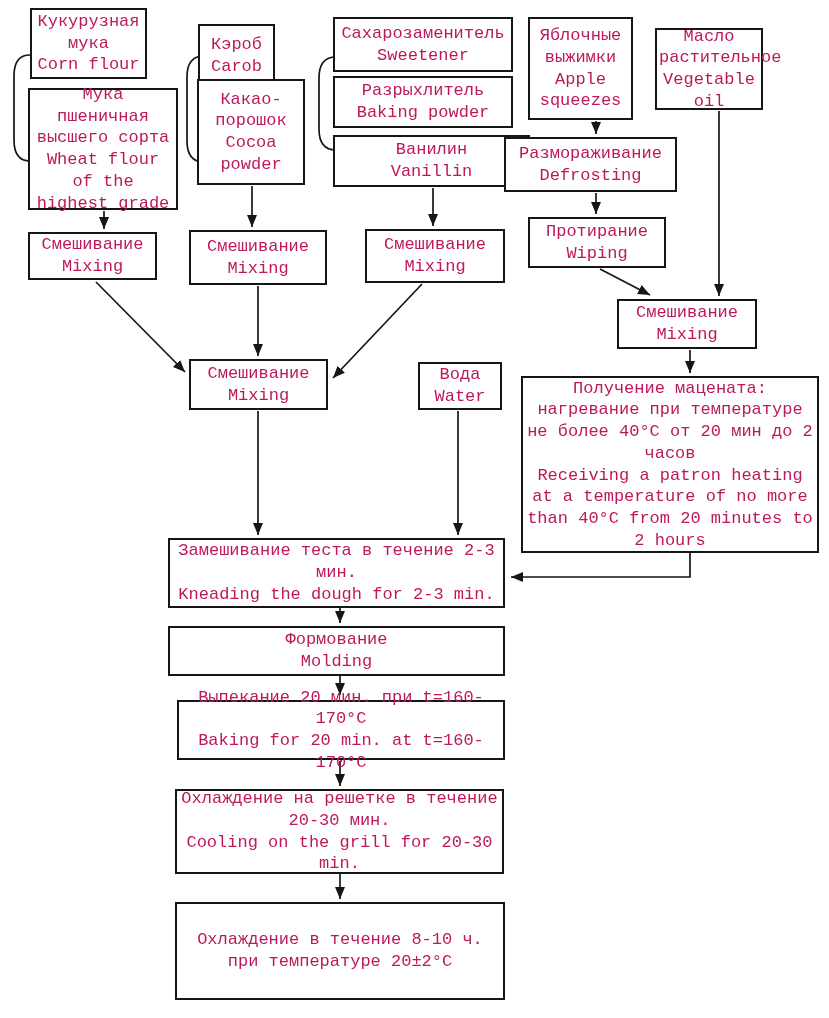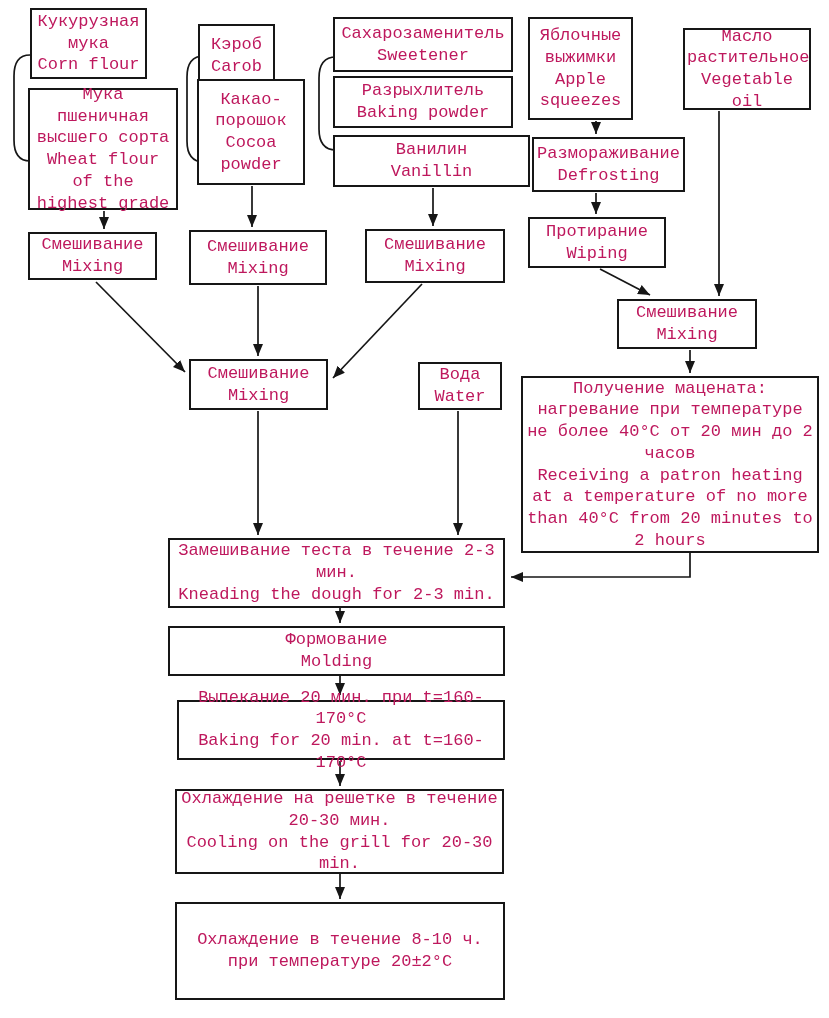--- a/index.html
+++ b/index.html
@@ -85,26 +85,26 @@
   <div class="box" style="left:333px;top:135px;width:197px;height:52px">
     <div class="ru">Ванилин</div>
     <div class="en">Vanillin</div>
   </div>
 
   <div class="box" style="left:528px;top:17px;width:105px;height:103px">
     <div class="ru">Яблочные выжимки</div>
     <div class="en">Apple squeezes</div>
   </div>
 
-  <div class="box" style="left:683px;top:28px;width:128px;height:82px">
+  <div class="box" style="left:655px;top:28px;width:108px;height:82px">
     <div class="ru">Масло растительное</div>
     <div class="en">Vegetable oil</div>
   </div>
 
-  <div class="box" style="left:532px;top:137px;width:153px;height:55px">
+  <div class="box" style="left:504px;top:137px;width:173px;height:55px">
     <div class="ru">Размораживание</div>
     <div class="en">Defrosting</div>
   </div>
 
   <div class="box" style="left:28px;top:232px;width:129px;height:48px">
     <div class="ru">Смешивание</div>
     <div class="en">Mixing</div>
   </div>
 
   <div class="box" style="left:189px;top:230px;width:138px;height:55px">

